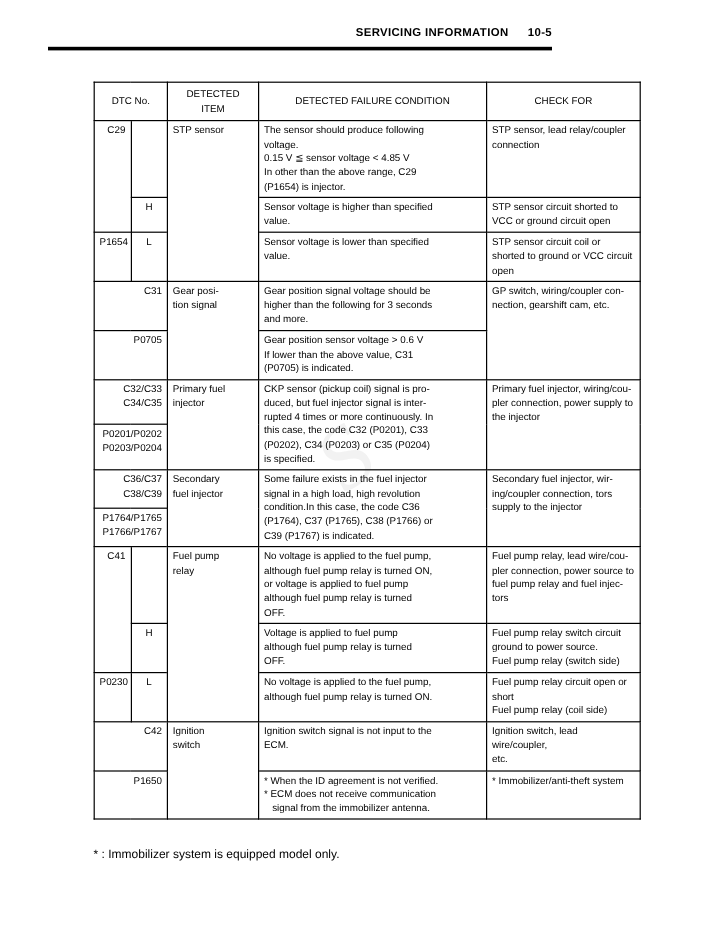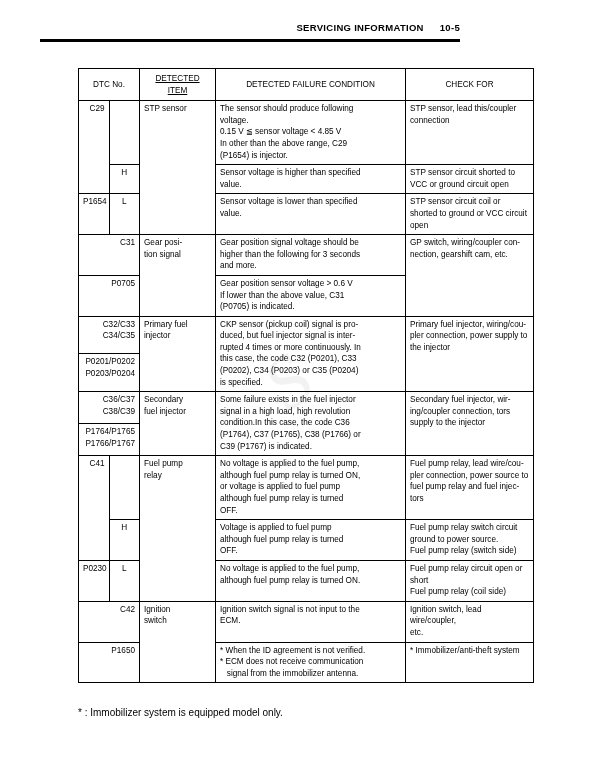--- a/index.html
+++ b/index.html
@@ -100,21 +100,21 @@
   table.dtc {
     border: 1.6px solid #000;
   }
   .c-dtc   { width: 52px;  text-align: center; vertical-align: middle; }
   .c-hl    { width: 25px;  text-align: center; vertical-align: middle; }
   .c-item  { width: 67px; }
   .c-cond  { width: 181px; }
   .c-check { width: 119px; }
 
   .center-mid { text-align: right; vertical-align: middle; }
-  .nowrapish { white-space: pre-line; text-decoration: underline; }
+  .nowrapish { white-space: pre-line; }
 
   
   .lines { display: block; }
   .lines span { display: block; }
 
   
   .footnote {
     position: absolute;
     left: 78px;
     top: 707px;
@@ -164,21 +164,21 @@
         <span class="lines">
           <span>The sensor should produce following</span>
           <span>voltage.</span>
           <span>0.15 V ≦ sensor voltage &lt; 4.85 V</span>
           <span>In other than the above range, C29</span>
           <span>(P1654) is injector.</span>
         </span>
       </td>
       <td class="c-check">
         <span class="lines">
-          <span>STP sensor, lead this/coupler</span>
+          <span>STP sensor, lead relay/coupler</span>
           <span>connection</span>
         </span>
       </td>
     </tr>
     <tr>
       <td class="c-hl" rowspan="1">H</td>
       <td class="c-cond">
         <span class="lines">
           <span>Sensor voltage is higher than specified</span>
           <span>value.</span>

